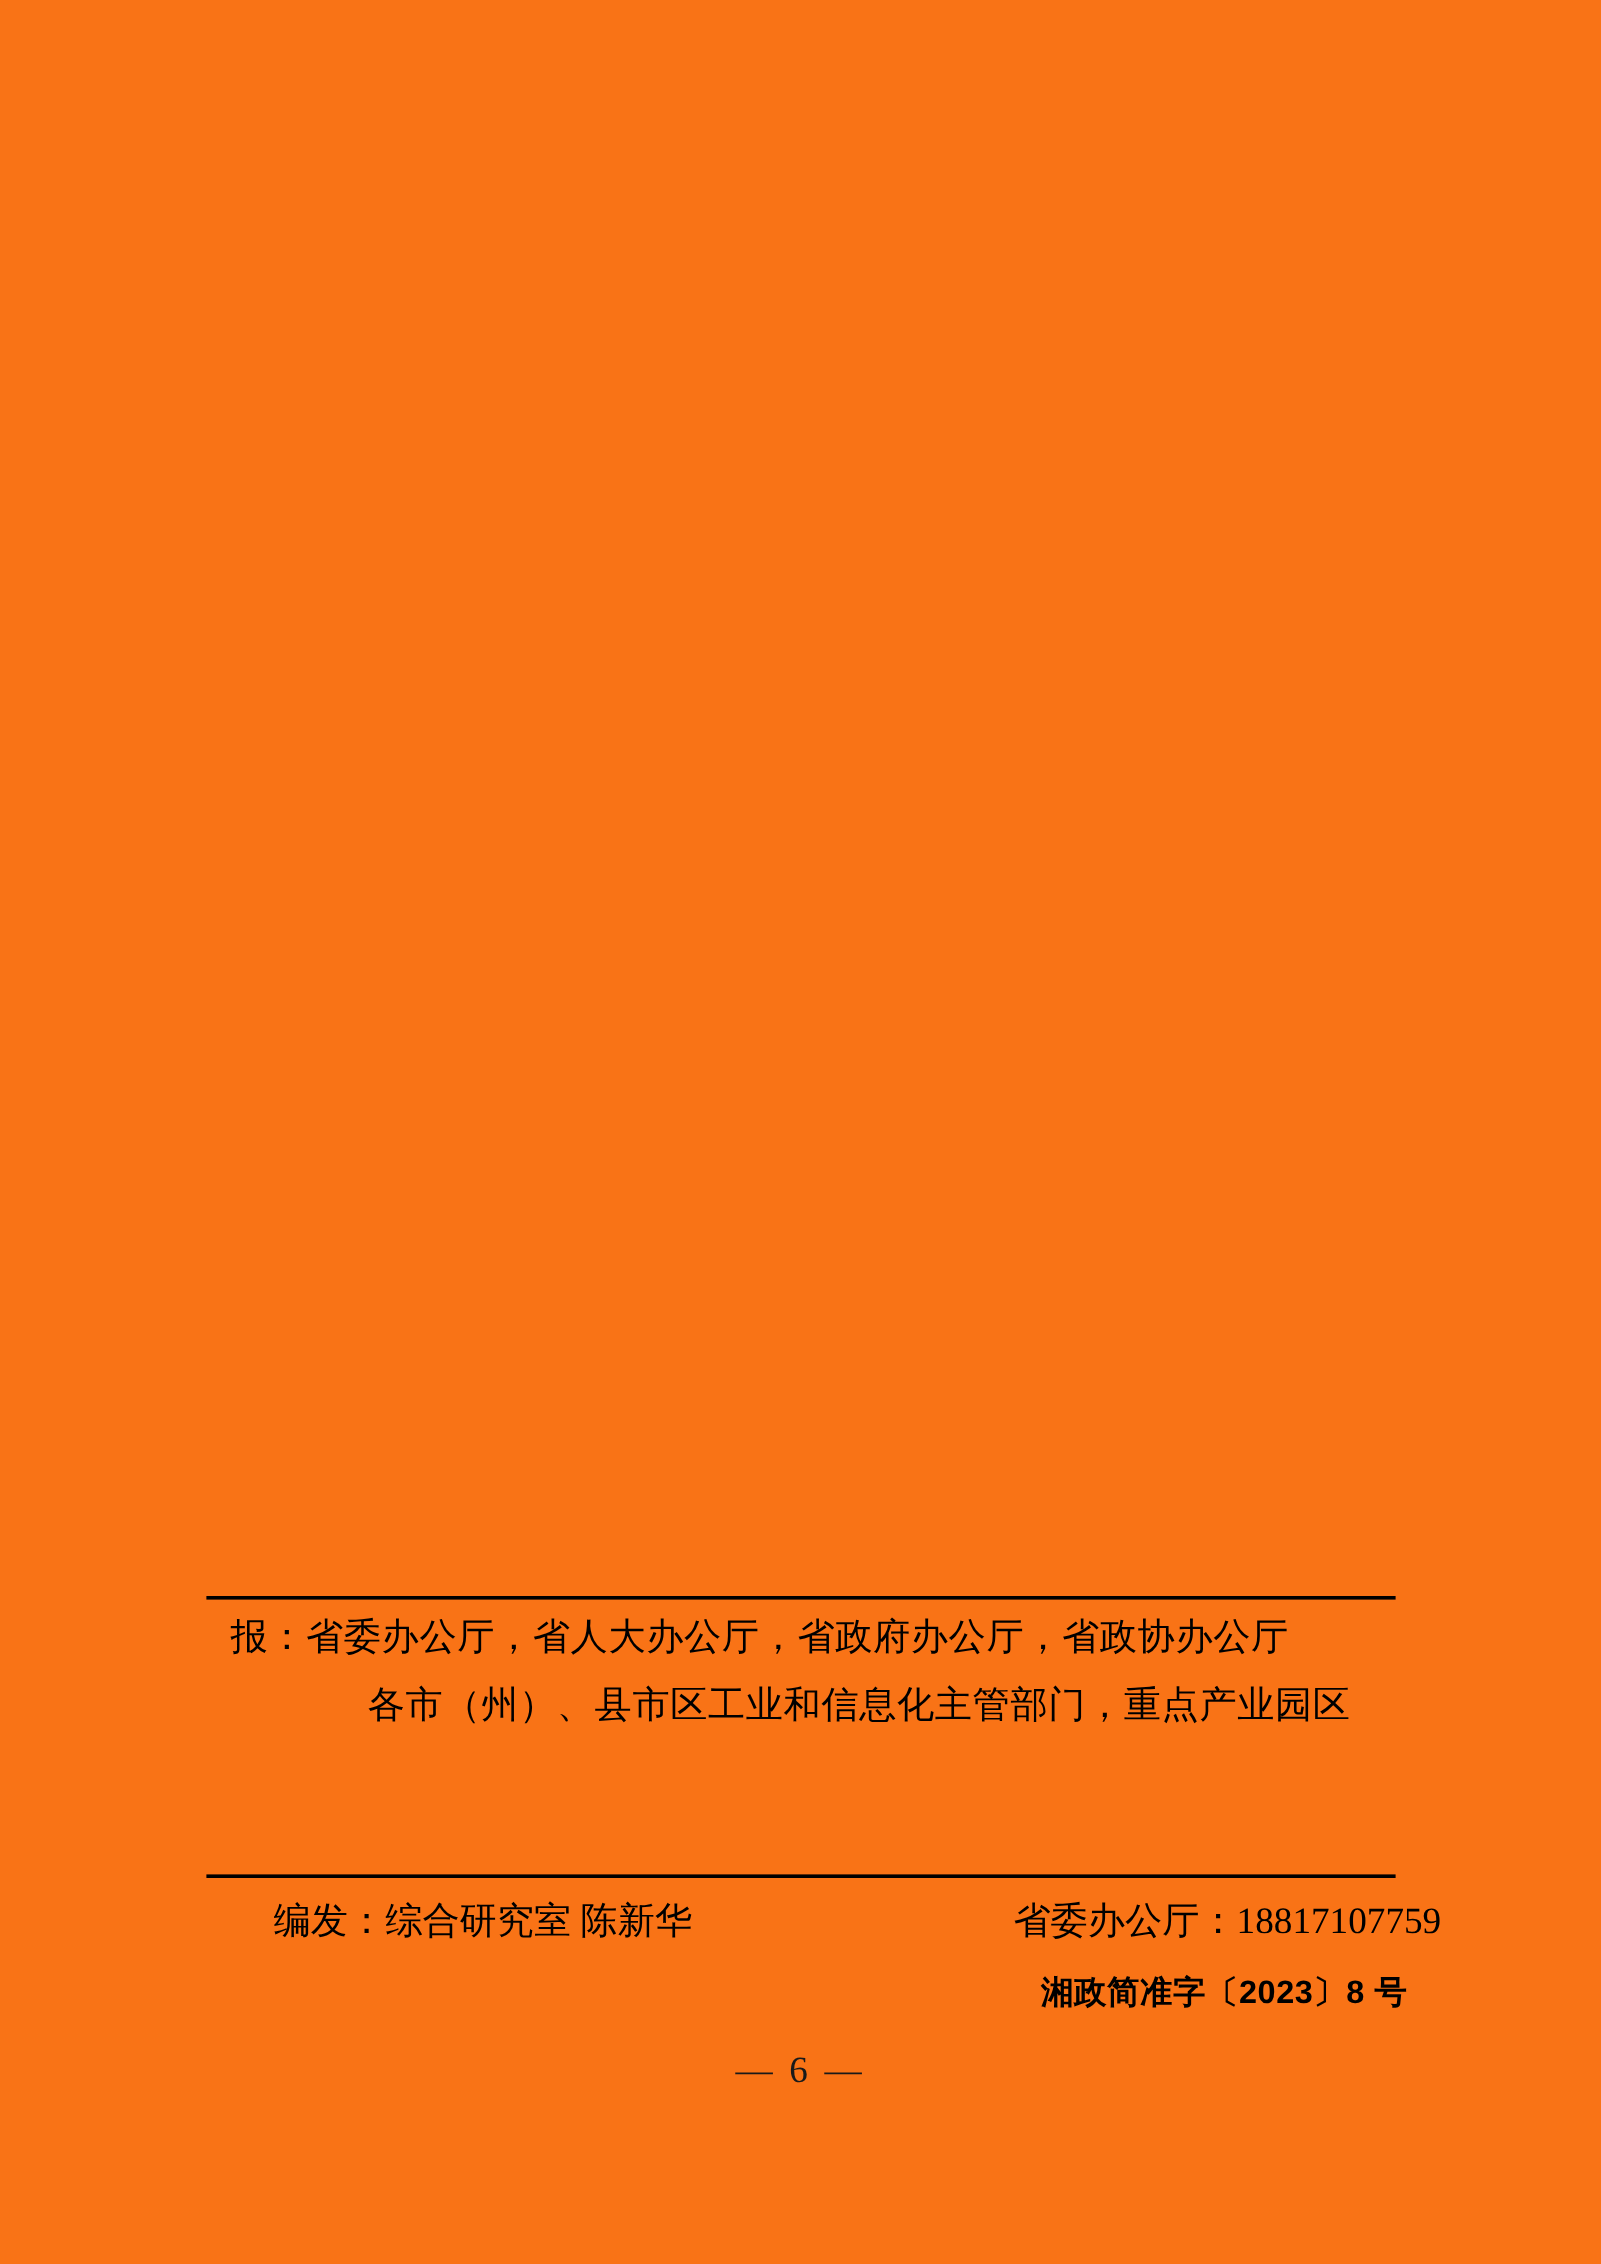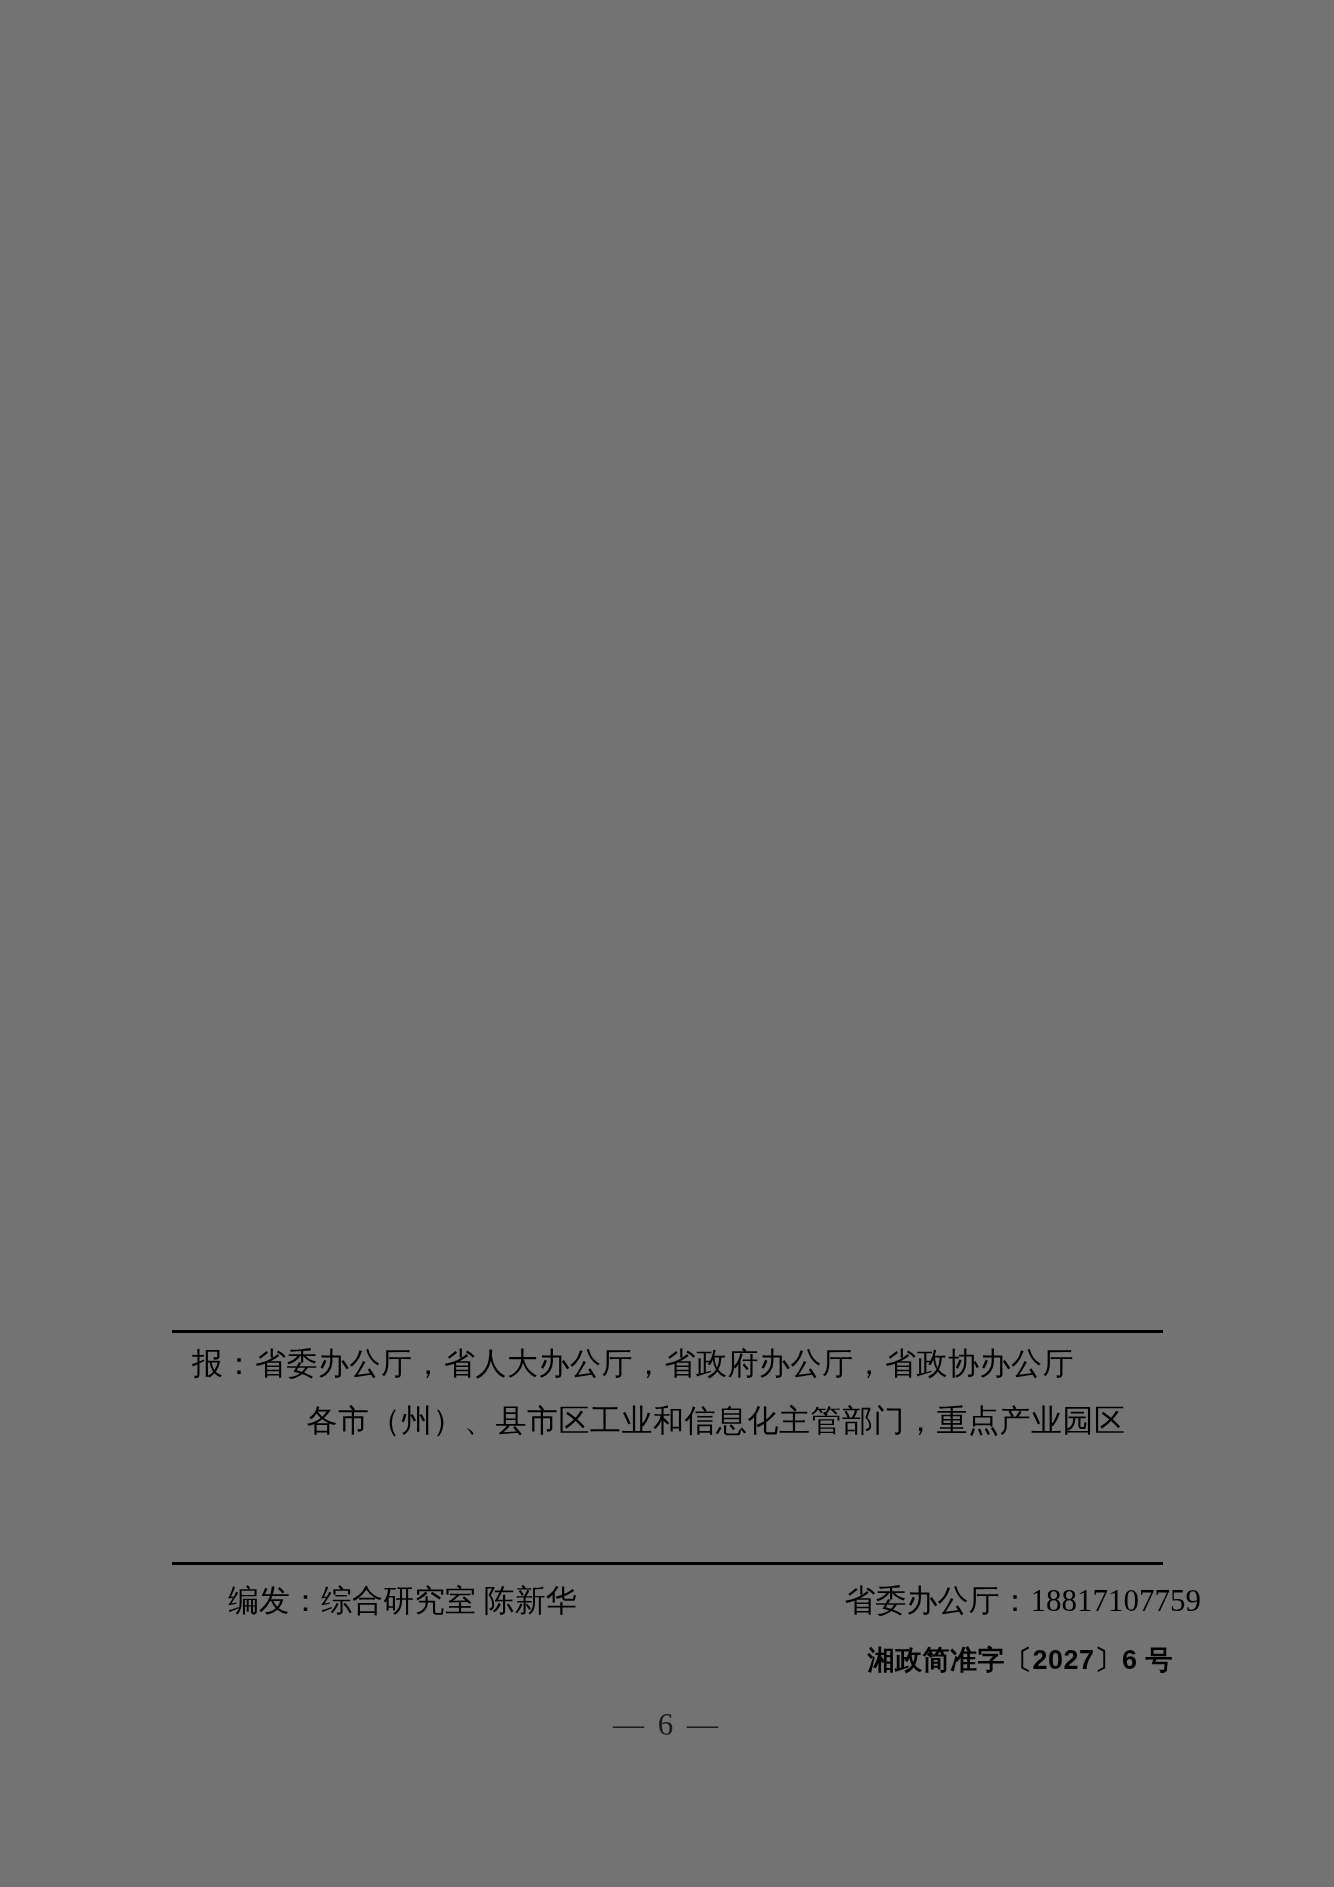--- a/index.html
+++ b/index.html
@@ -4,21 +4,21 @@
 <style>
   html, body {
     margin: 0;
     padding: 0;
     background: #ffffff;
   }
   .page {
     position: relative;
     width: 1334px;
     height: 1887px;
-    background: #737373;
+    background: #f97316;
     color: #000000;
     font-family: "Liberation Serif", serif;
     overflow: hidden;
   }
   .rule {
     position: absolute;
     left: 172px;
     width: 991px;
     height: 3px;
     background: #000000;
@@ -98,17 +98,17 @@
     <div class="dist-line indent"><span>各市（州）、县市区工业和信息化主管部门，重点产业园区</span></div>
   </div>
 
   <div class="rule rule-bottom"></div>
 
   <div class="colophon">
     <div><span>编发：</span><span>综合研究室 陈新华</span></div>
     <div><span>省委办公厅：</span><span>18817107759</span></div>
   </div>
 
-  <div class="refnum">湘政简准字〔2027〕6 号</div>
+  <div class="refnum">湘政简准字〔2023〕8 号</div>
 
   <div class="pagenum">— 6 —</div>
 
 </div>
 
 </body></html>

